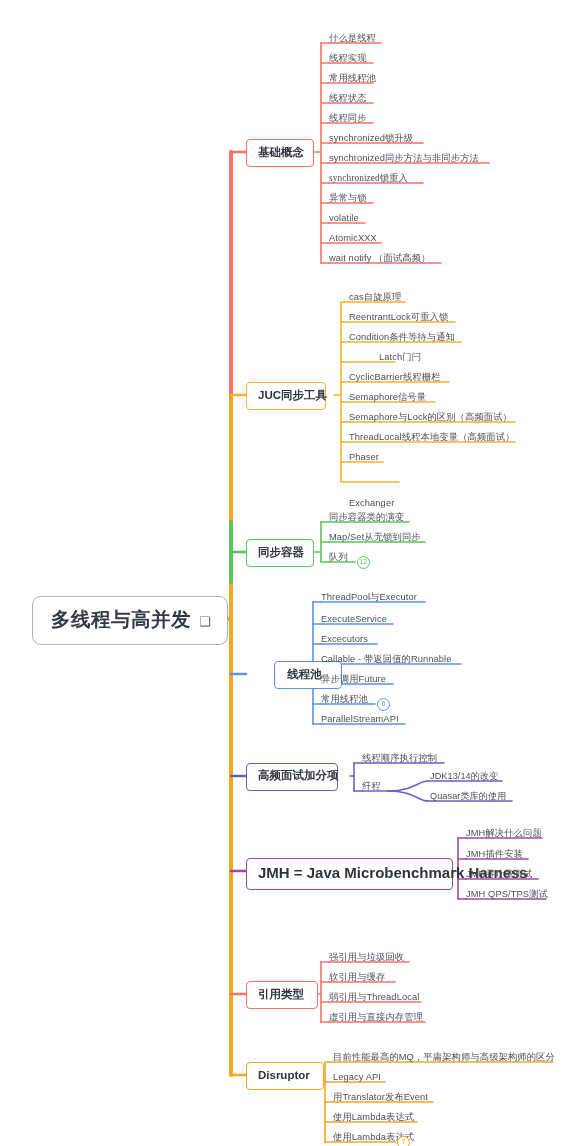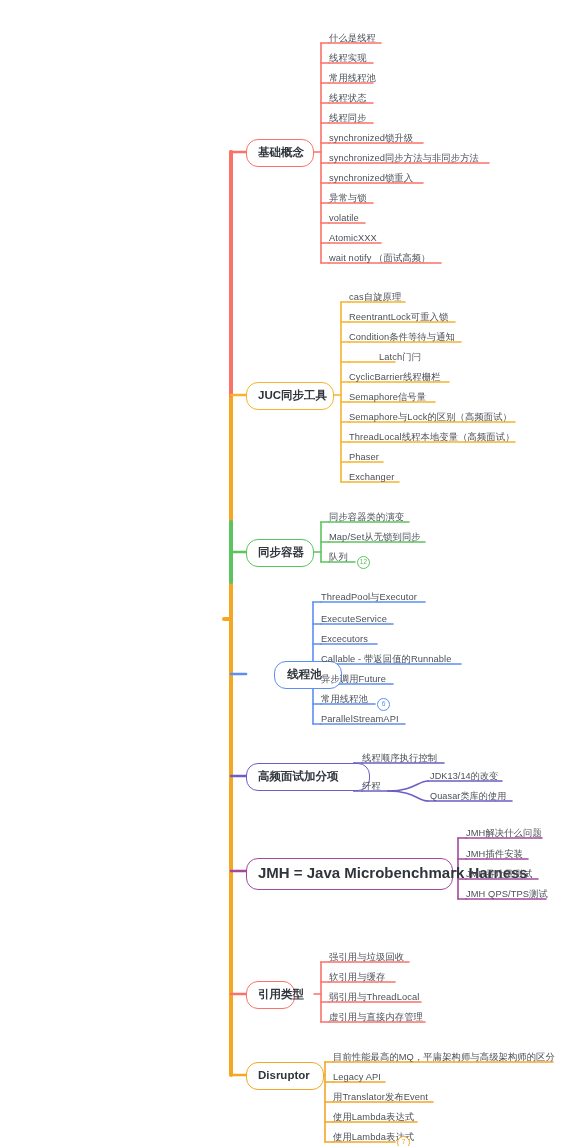--- a/index.html
+++ b/index.html
@@ -54,21 +54,21 @@
     font-size: 13px;
     line-height: 1;
     position: relative;
     top: 2px;
   }
   
   .branch-node {
     position: absolute;
     border-width: 1.6px;
     border-style: solid;
-    border-radius: 12px;
+    border-radius: 4px;
     background: #ffffff;
     font-size: 11.5px;
     font-weight: bold;
     color: #30353c;
     padding: 6px 18px 7px 11px;
     white-space: nowrap;
     box-sizing: border-box;
     line-height: 1.1;
   }
   .branch-node.wide {
@@ -229,71 +229,75 @@
       <path d="M 325 1082 H 333" stroke="#f5a623" stroke-width="1.6" fill="none" stroke-linecap="round" stroke-linejoin="round"></path>
       <path d="M 333 1082 H 385" stroke="#f5a623" stroke-width="1.6" fill="none" stroke-linecap="round" stroke-linejoin="round"></path>
       <path d="M 325 1102 H 333" stroke="#f5a623" stroke-width="1.6" fill="none" stroke-linecap="round" stroke-linejoin="round"></path>
       <path d="M 333 1102 H 433" stroke="#f5a623" stroke-width="1.6" fill="none" stroke-linecap="round" stroke-linejoin="round"></path>
       <path d="M 325 1122 H 333" stroke="#f5a623" stroke-width="1.6" fill="none" stroke-linecap="round" stroke-linejoin="round"></path>
       <path d="M 333 1122 H 417" stroke="#f5a623" stroke-width="1.6" fill="none" stroke-linecap="round" stroke-linejoin="round"></path>
       <path d="M 325 1142 H 333" stroke="#f5a623" stroke-width="1.6" fill="none" stroke-linecap="round" stroke-linejoin="round"></path>
       <path d="M 333 1142 H 395" stroke="#f5a623" stroke-width="1.6" fill="none" stroke-linecap="round" stroke-linejoin="round"></path>
     </svg>
 
+  <div class="root-node">
+    <span class="root-label">多线程与高并发</span>
+    <span class="root-icon">❏</span>
+  </div>
 
   <div id="nodes">
       <div class="branch-node" style="left: 246px; top: 139px; width: 68px; border-color: rgb(251, 114, 104); text-align: center;"><span>基础概念</span></div>
       <div class="leaf" style="left: 329px; top: 34px;">什么是线程</div>
       <div class="leaf" style="left: 329px; top: 54px;">线程实现</div>
       <div class="leaf" style="left: 329px; top: 74px;">常用线程池</div>
       <div class="leaf" style="left: 329px; top: 94px;">线程状态</div>
       <div class="leaf" style="left: 329px; top: 114px;">线程同步</div>
       <div class="leaf" style="left: 329px; top: 134px;">synchronized锁升级</div>
       <div class="leaf" style="left: 329px; top: 154px;">synchronized同步方法与非同步方法</div>
-      <div class="leaf" style="left: 329px; top: 174px;">synchronized锁重入</div>
+      <div class="leaf" style="left: 329px; top: 174px; font-family: Liberation Serif, serif;">synchronized锁重入</div>
       <div class="leaf" style="left: 329px; top: 194px;">异常与锁</div>
       <div class="leaf" style="left: 329px; top: 214px;">volatile</div>
       <div class="leaf" style="left: 329px; top: 234px;">AtomicXXX</div>
       <div class="leaf" style="left: 329px; top: 254px;">wait notify （面试高频）</div>
-      <div class="branch-node" style="left: 246px; top: 382px; width: 88px; border-color: rgb(247, 179, 43); text-align: center;"><span>JUC同步工具</span></div>
+      <div class="branch-node" style="left: 246px; top: 382px; width: 80px; border-color: rgb(247, 179, 43); text-align: center;"><span>JUC同步工具</span></div>
       <div class="leaf" style="left: 349px; top: 293px;">cas自旋原理</div>
       <div class="leaf" style="left: 349px; top: 313px;">ReentrantLock可重入锁</div>
       <div class="leaf" style="left: 349px; top: 333px;">Condition条件等待与通知</div>
       <div class="leaf" style="left: 349px; top: 353px; padding-left: 30px;">Latch门闩</div>
       <div class="leaf" style="left: 349px; top: 373px;">CyclicBarrier线程栅栏</div>
       <div class="leaf" style="left: 349px; top: 393px;">Semaphore信号量</div>
       <div class="leaf" style="left: 349px; top: 413px;">Semaphore与Lock的区别（高频面试）</div>
       <div class="leaf" style="left: 349px; top: 433px;">ThreadLocal线程本地变量（高频面试）</div>
       <div class="leaf" style="left: 349px; top: 453px;">Phaser</div>
-      <div class="leaf" style="left: 349px; top: 473px;">Exchanger</div>
+      <div class="leaf" style="left: 349px; top: 499px;">Exchanger</div>
       <div class="branch-node" style="left: 246px; top: 539px; width: 68px; border-color: rgb(92, 196, 92); text-align: left;"><span>同步容器</span></div>
       <div class="leaf" style="left: 329px; top: 513px;">同步容器类的演变</div>
       <div class="leaf" style="left: 329px; top: 533px;">Map/Set从无锁到同步</div>
       <div class="leaf" style="left: 329px; top: 553px;">队列</div>
       <div class="badge" style="left: 357px; top: 556px; border-color: rgb(92, 196, 92); color: rgb(92, 196, 92);">12</div>
       <div class="branch-node" style="left: 246px; top: 661px; width: 68px; border-color: rgb(91, 143, 240); text-align: center; margin-left: 28px;"><span>线程池</span></div>
       <div class="leaf" style="left: 321px; top: 593px;">ThreadPool与Executor</div>
       <div class="leaf" style="left: 321px; top: 615px;">ExecuteService</div>
       <div class="leaf" style="left: 321px; top: 635px;">Excecutors</div>
       <div class="leaf" style="left: 321px; top: 655px;">Callable - 带返回值的Runnable</div>
       <div class="leaf" style="left: 321px; top: 675px;">异步调用Future</div>
       <div class="leaf" style="left: 321px; top: 695px;">常用线程池</div>
       <div class="badge" style="left: 377px; top: 698px; border-color: rgb(91, 143, 240); color: rgb(91, 143, 240);">6</div>
       <div class="leaf" style="left: 321px; top: 715px;">ParallelStreamAPI</div>
-      <div class="branch-node" style="left: 246px; top: 763px; width: 124px; border-color: rgb(107, 95, 196); "><span>高频面试加分项</span></div>
+      <div class="branch-node" style="left: 246px; top: 763px; width: 92px; border-color: rgb(107, 95, 196); text-align: center; font-family: Liberation Mono, monospace;"><span>高频面试加分项</span></div>
       <div class="leaf" style="left: 362px; top: 754px; text-align: right;">线程顺序执行控制</div>
       <div class="leaf" style="left: 362px; top: 782px;">纤程</div>
       <div class="leaf sub" style="left: 430px; top: 772px;">JDK13/14的改变</div>
       <div class="leaf sub" style="left: 430px; top: 792px;">Quasar类库的使用</div>
       <div class="branch-node wide" style="left: 246px; top: 858px; width: 207px; border-color: rgb(164, 72, 156); text-align: center;"><span>JMH = Java Microbenchmark Harness</span></div>
       <div class="leaf" style="left: 466px; top: 829px;">JMH解决什么问题</div>
       <div class="leaf" style="left: 466px; top: 850px;">JMH插件安装</div>
       <div class="leaf" style="left: 466px; top: 870px;">JMH吞吐量测试</div>
       <div class="leaf" style="left: 466px; top: 890px;">JMH QPS/TPS测试</div>
-      <div class="branch-node" style="left: 246px; top: 981px; width: 49px; border-color: rgb(251, 114, 104); "><span>引用类型</span></div>
+      <div class="branch-node" style="left: 246px; top: 981px; width: 72px; border-color: rgb(251, 114, 104); "><span>引用类型</span></div>
       <div class="leaf" style="left: 329px; top: 953px;">强引用与垃圾回收</div>
       <div class="leaf" style="left: 329px; top: 973px;">软引用与缓存</div>
       <div class="leaf" style="left: 329px; top: 993px;">弱引用与ThreadLocal</div>
       <div class="leaf" style="left: 329px; top: 1013px; text-align: right;">虚引用与直接内存管理</div>
       <div class="branch-node" style="left: 246px; top: 1062px; width: 78px; border-color: rgb(245, 166, 35); text-align: center;"><span>Disruptor</span></div>
       <div class="leaf" style="left: 333px; top: 1053px;">目前性能最高的MQ，平庸架构师与高级架构师的区分</div>
       <div class="leaf" style="left: 333px; top: 1073px;">Legacy API</div>
       <div class="leaf" style="left: 333px; top: 1093px;">用Translator发布Event</div>
       <div class="leaf" style="left: 333px; top: 1113px;">使用Lambda表达式</div>
       <div class="leaf" style="left: 333px; top: 1133px;">使用Lambda表达式</div>

